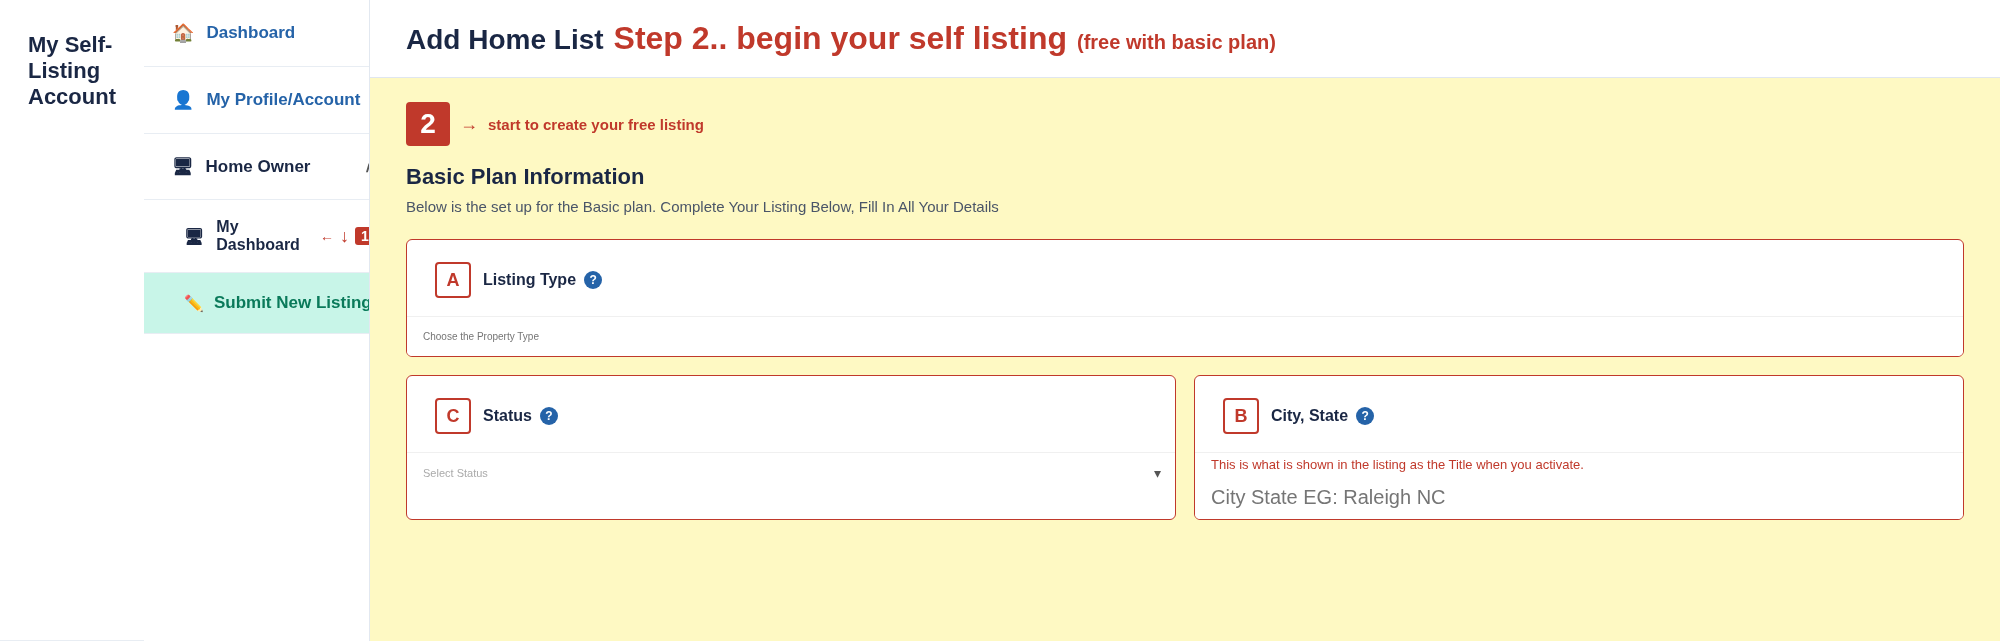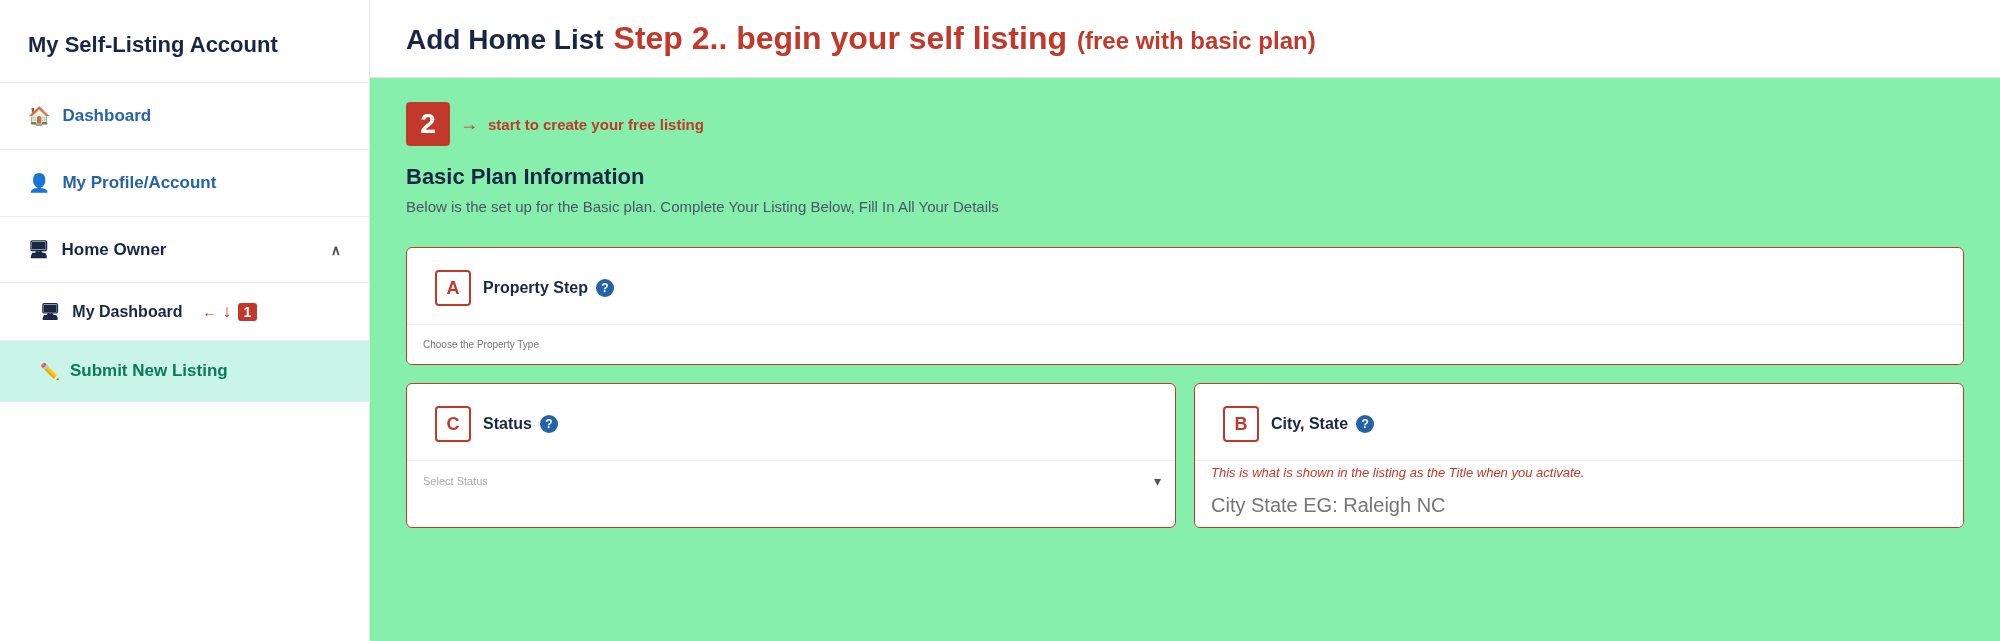--- a/index.html
+++ b/index.html
@@ -11,21 +11,20 @@
       overflow: hidden;
     }
 
     
     .sidebar {
       width: 370px;
       min-width: 370px;
       background: #ffffff;
       border-right: 1px solid #e2e8f0;
       display: flex;
-      flex-direction: column;
       height: 641px;
       overflow: hidden;
     }
 
     .sidebar-title {
       padding: 32px 28px 24px 28px;
       font-size: 22px;
       font-weight: 700;
       color: #1a2744;
       border-bottom: 1px solid #e8edf3;
@@ -126,21 +125,21 @@
       font-size: 17px;
     }
 
     .nav-sub-item-active .edit-icon {
       font-size: 16px;
     }
 
     
     .main-content {
       flex: 1;
-      background: #86efac;
+      background: #fef9c3;
       overflow-y: auto;
       padding: 0;
     }
 
     .page-header {
       background: #fff;
       padding: 20px 36px;
       border-bottom: 1px solid #e0e6ef;
     }
 
@@ -155,21 +154,21 @@
     }
 
     .page-header h1 .step-text {
       color: #c0392b;
       font-size: 32px;
       font-weight: 800;
     }
 
     .page-header h1 .free-text {
       color: #c0392b;
-      font-size: 24px;
+      font-size: 20px;
       font-weight: 700;
     }
 
     .content-area {
       padding: 24px 36px;
     }
 
     .step-indicator {
       display: flex;
       align-items: center;
@@ -205,21 +204,21 @@
     .section-title {
       font-size: 22px;
       font-weight: 700;
       color: #1a2744;
       margin-bottom: 8px;
     }
 
     .section-desc {
       font-size: 15px;
       color: #4a5568;
-      margin-bottom: 32px;
+      margin-bottom: 24px;
     }
 
     
     .form-section-a {
       background: #fff;
       border: 1.5px solid #c0392b;
       border-radius: 6px;
       margin-bottom: 18px;
       overflow: hidden;
     }
@@ -314,21 +313,20 @@
       transform: translateY(-50%);
       font-size: 14px;
       color: #555;
       pointer-events: none;
     }
 
     .city-hint {
       color: #c0392b;
       font-size: 13px;
       padding: 4px 16px 4px 16px;
-      font-style: italic;
     }
 
     .city-input {
       width: 100%;
       padding: 10px 16px;
       font-size: 20px;
       color: #aaa;
       border: none;
       outline: none;
       background: #fff;
@@ -403,21 +401,21 @@
       <span class="step-desc">start to create your free listing</span>
     </div>
 
     <div class="section-title">Basic Plan Information</div>
     <div class="section-desc">Below is the set up for the Basic plan. Complete Your Listing Below, Fill In All Your Details</div>
 
     <div class="form-section-a">
       <div class="field-header">
         <div class="section-badge">A</div>
         <div class="field-label">
-          <span>Property Step</span>
+          <span>Listing Type</span>
           <span class="help-icon">?</span>
         </div>
       </div>
       <input class="field-input" type="text" placeholder="Choose the Property Type" style="">
     </div>
 
     <div class="two-col-row">
 
       <div>
         <div class="form-section-bc">

